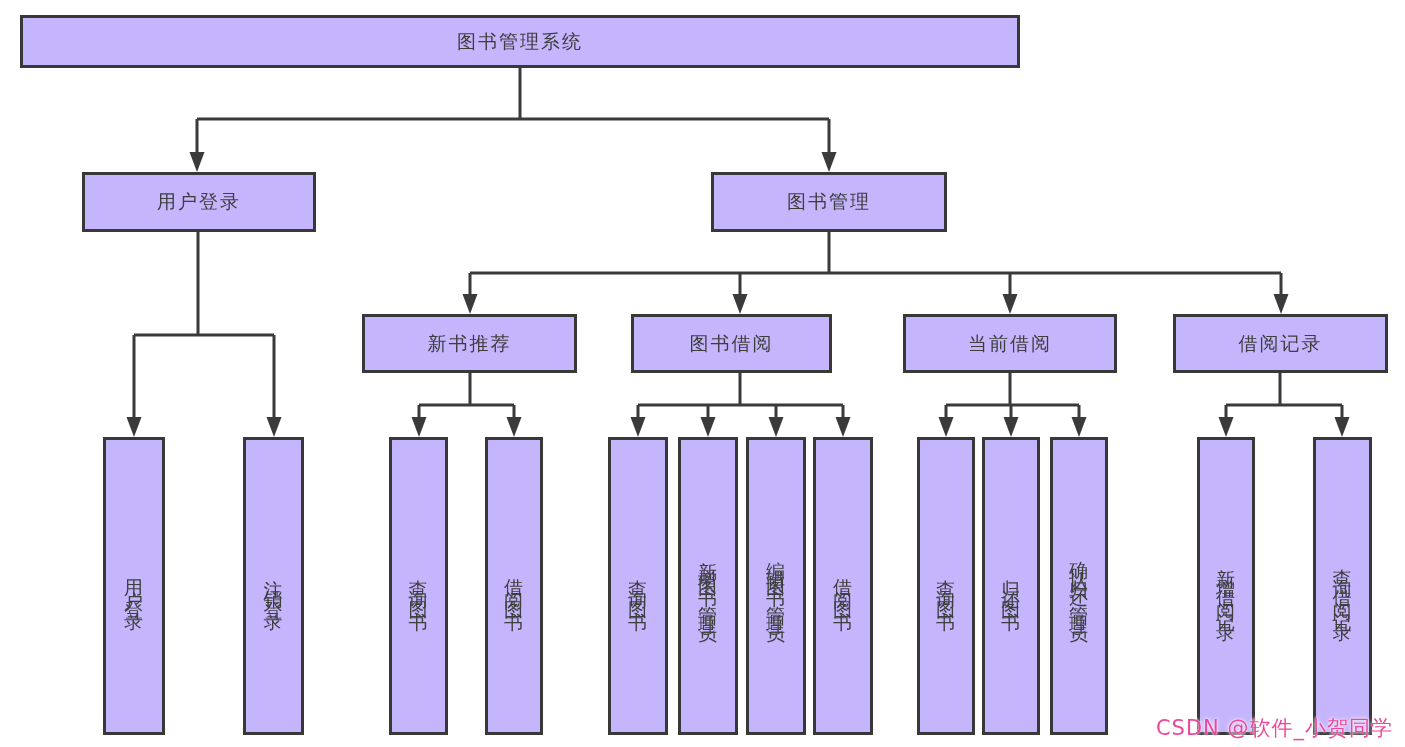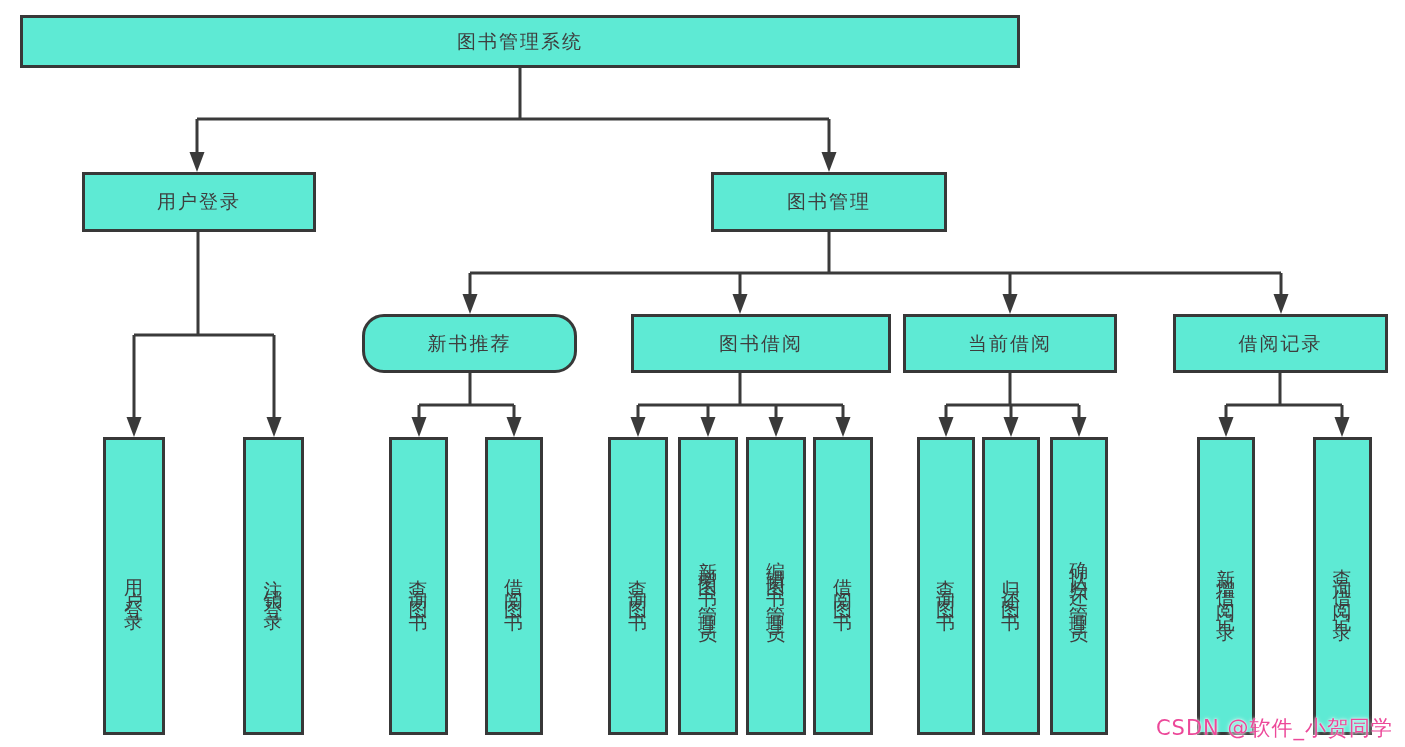--- a/index.html
+++ b/index.html
@@ -13,21 +13,21 @@
   }
   #connector-layer {
     position: absolute;
     left: 0; top: 0;
     width: 1405px; height: 747px;
   }
   .box {
     position: absolute;
     box-sizing: border-box;
     border: 3px solid #383838;
-    background: #5eead4;
+    background: #c4b5fd;
     display: flex;
     align-items: center;
     justify-content: center;
     color: #3e3e3e;
   }
   .hlabel {
     font-size: 19px;
     letter-spacing: 2px;
     white-space: nowrap;
   }
@@ -103,24 +103,24 @@
     <span class="hlabel">图书管理系统</span>
   </div>
 
   <div class="box" style="left:82px; top:172px; width:234px; height:60px;">
     <span class="hlabel">用户登录</span>
   </div>
   <div class="box" style="left:711px; top:172px; width:236px; height:60px;justify-content:center;">
     <span class="hlabel">图书管理</span>
   </div>
 
-  <div class="box" style="left:362px; top:314px; width:215px; height:59px;border-radius:22px;">
+  <div class="box" style="left:362px; top:314px; width:215px; height:59px;">
     <span class="hlabel">新书推荐</span>
   </div>
-  <div class="box" style="left:631px; top:314px; width:260px; height:59px;">
+  <div class="box" style="left:631px; top:314px; width:201px; height:59px;">
     <span class="hlabel">图书借阅</span>
   </div>
   <div class="box" style="left:903px; top:314px; width:214px; height:59px;">
     <span class="hlabel">当前借阅</span>
   </div>
   <div class="box" style="left:1173px; top:314px; width:215px; height:59px;">
     <span class="hlabel">借阅记录</span>
   </div>
 
   <div class="box" style="left:103px; top:437px; width:62px; height:298px;">

